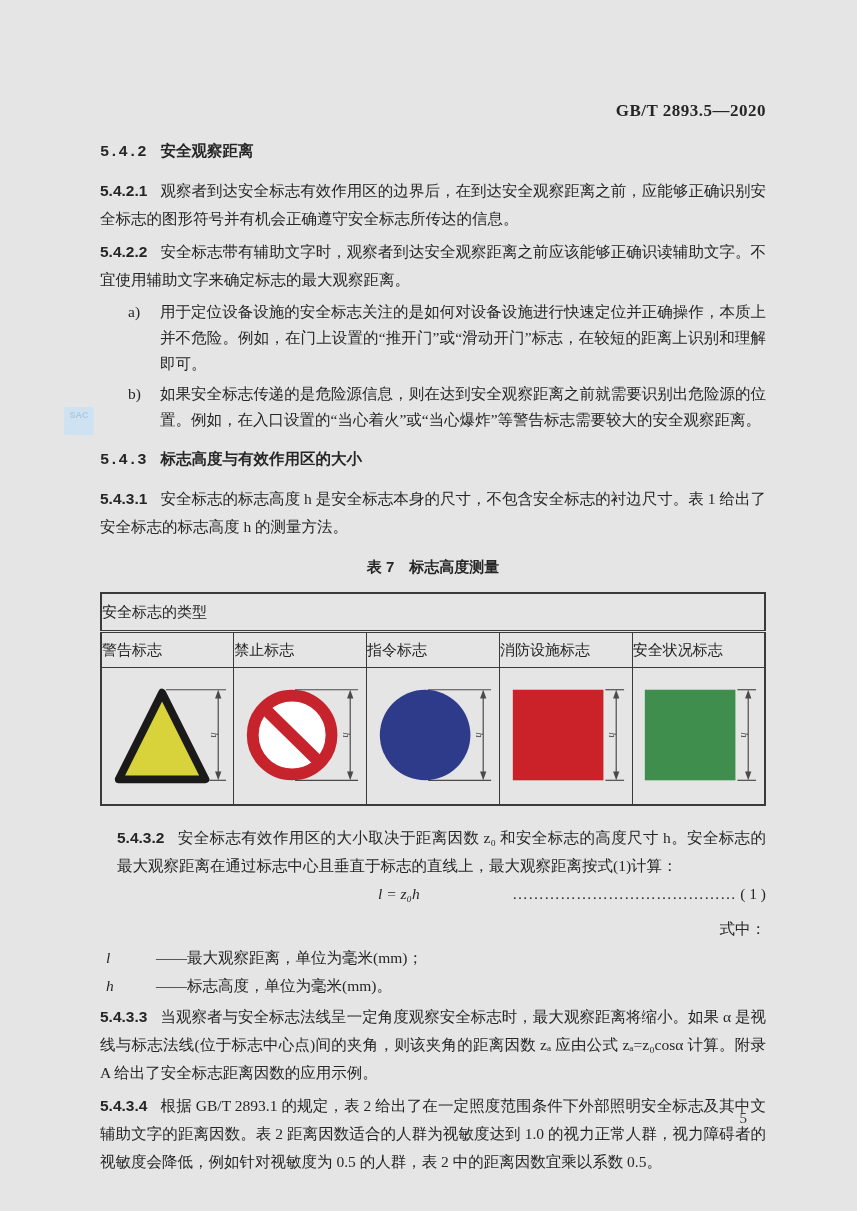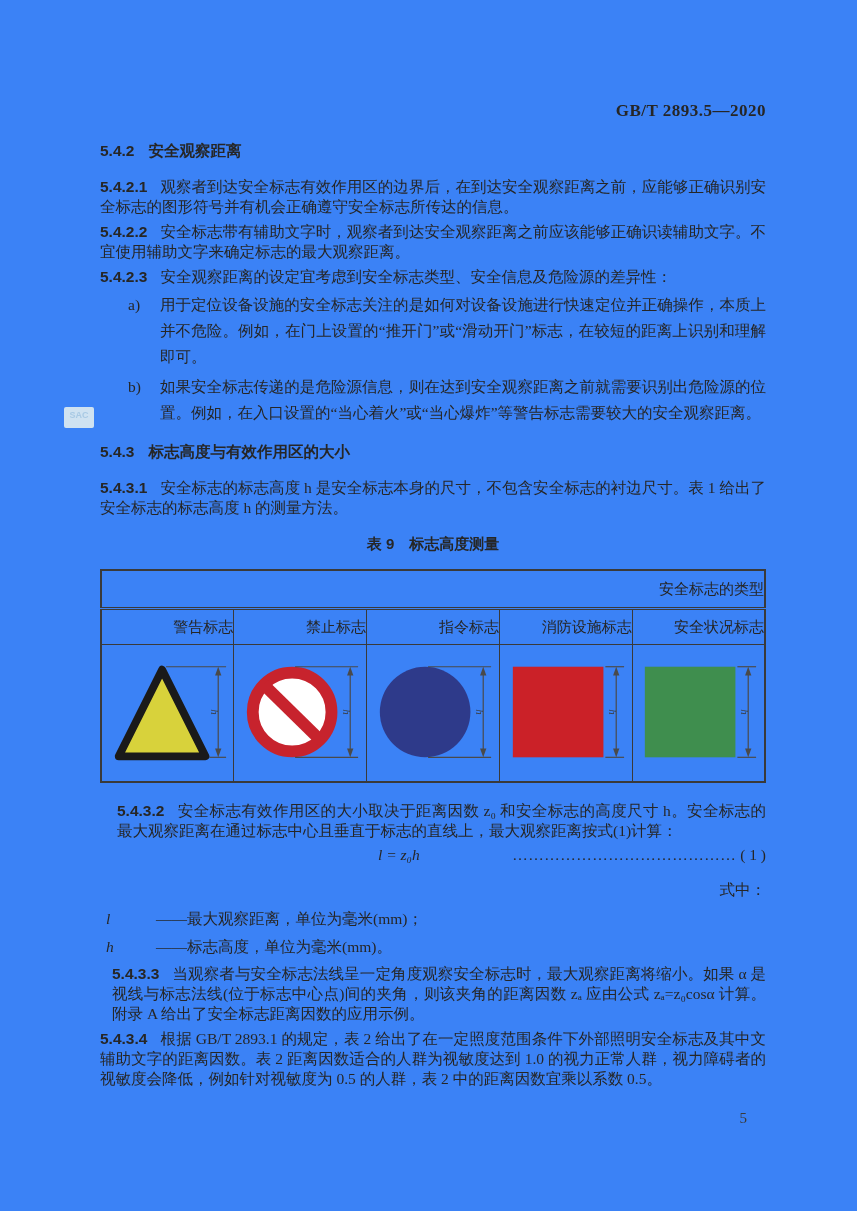--- a/index.html
+++ b/index.html
@@ -1,48 +1,48 @@
 <!DOCTYPE html>
 <html><head>
 <meta charset="utf-8">
 <style>
   html,body{margin:0;padding:0;background:#ffffff;}
-  .page{position:relative;width:857px;height:1211px;background:#3b82f6;
+  .page{position:relative;width:857px;height:1211px;background:#e5e5e5;
         font-family:"Liberation Serif",serif;color:#262626;overflow:hidden;}
   .doc-num{position:absolute;top:101px;right:91px;font-size:17px;font-weight:bold;
            letter-spacing:.5px;font-family:"Liberation Serif",serif;}
   .content{position:absolute;left:100px;top:141px;width:666px;}
-  .h-clause{font-family:Liberation Sans, sans-serif;font-weight:bold;font-size:15.5px;
+  .h-clause{font-family:Liberation Mono, monospace;font-weight:bold;font-size:15.5px;
             margin:0 0 15px 0;}
   .h-clause .num{margin-right:14px;}
   .h2-space{margin-top:16px;}
-  .para{font-size:15.5px;line-height:20px;text-align:justify;margin:0 0 5px 0;}
+  .para{font-size:15.5px;line-height:28px;text-align:justify;margin:0 0 5px 0;}
   .para .num{font-family:"Liberation Sans",sans-serif;font-weight:bold;padding-right:13px;}
   .list-item{position:relative;font-size:15.5px;line-height:26px;text-align:justify;
              padding-left:60px;margin:0 0 4px 0;}
   .list-item .marker{position:absolute;left:28px;top:0;}
   .caption{text-align:center;font-family:"Liberation Sans",sans-serif;font-weight:bold;
            font-size:15px;margin:17px 0 15px 0;}
   table.t1{width:100%;border-collapse:collapse;border:2px solid #3a3a3a;table-layout:fixed;}
-  table.t1 td{border:1px solid #3a3a3a;text-align:right;vertical-align:middle;
+  table.t1 td{border:1px solid #3a3a3a;text-align:left;vertical-align:middle;
               font-size:15px;padding:0;}
   table.t1 .type-row td{height:36px;border-bottom:3px double #3a3a3a;}
   table.t1 .head-row td{height:34px;}
   table.t1 .sign-row td{height:136px;}
   .sign-svg{display:block;margin:0 auto;}
   .formula-line{position:relative;height:28px;font-size:15.5px;margin:3px 0 3px 0;}
   .f-expr{position:absolute;left:258px;top:0;font-style:italic;margin-left:20px;}
   .f-right{position:absolute;right:0;top:0;}
   .f-right .dots{letter-spacing:0.5px;margin-right:4px;}
   .where{font-size:15.5px;line-height:26px;padding-left:18px;margin:0 0 3px 0;text-align:right;}
   .def-row{position:relative;font-size:15.5px;line-height:26px;text-align:justify;
            padding-left:56px;margin:0 0 2px 0;}
   .def-sym{position:absolute;left:6px;top:0;font-style:italic;}
   .pageno{position:absolute;top:1110px;right:110px;font-size:15px;color:#3a3a3a;}
-  .watermark{position:absolute;left:64px;top:407px;width:30px;height:21px;background:#cfe2f1;
+  .watermark{position:absolute;left:64px;top:407px;width:30px;height:28px;background:#cfe2f1;
              color:#a8c9e4;font:bold 9px "Liberation Sans",sans-serif;text-align:center;
              line-height:17px;border-radius:2px;}
   .dim{stroke:#4a4a4a;stroke-width:1.2;}
   .dim-arrow{fill:#4a4a4a;}
   .dim-label{font:italic 11px "Liberation Serif",serif;fill:#3a3a3a;}
 </style>
 </head>
 <body>
 
 <div class="page">
@@ -58,42 +58,39 @@
     </div>
 
     <p class="para">
       <span class="num">5.4.2.1</span><span>观察者到达安全标志有效作用区的边界后，在到达安全观察距离之前，应能够正确识别安全标志的图形符号并有机会正确遵守安全标志所传达的信息。</span>
     </p>
 
     <p class="para">
       <span class="num">5.4.2.2</span><span>安全标志带有辅助文字时，观察者到达安全观察距离之前应该能够正确识读辅助文字。不宜使用辅助文字来确定标志的最大观察距离。</span>
     </p>
 
-    <p class="para">
-      <span class="num">5.4.2.3</span><span>安全观察距离的设定宜考虑到安全标志类型、安全信息及危险源的差异性：</span>
-    </p>
 
     <div class="list-item">
       <span class="marker">a)</span>
       <span>用于定位设备设施的安全标志关注的是如何对设备设施进行快速定位并正确操作，本质上并不危险。例如，在门上设置的“推开门”或“滑动开门”标志，在较短的距离上识别和理解即可。</span>
     </div>
     <div class="list-item">
       <span class="marker">b)</span>
       <span>如果安全标志传递的是危险源信息，则在达到安全观察距离之前就需要识别出危险源的位置。例如，在入口设置的“当心着火”或“当心爆炸”等警告标志需要较大的安全观察距离。</span>
     </div>
 
     <div class="h-clause h2-space">
       <span class="num">5.4.3</span><span>标志高度与有效作用区的大小</span>
     </div>
 
     <p class="para">
       <span class="num">5.4.3.1</span><span>安全标志的标志高度 h 是安全标志本身的尺寸，不包含安全标志的衬边尺寸。表 1 给出了安全标志的标志高度 h 的测量方法。</span>
     </p>
 
-    <div class="caption">表 9　标志高度测量</div>
+    <div class="caption">表 7　标志高度测量</div>
 
     <table class="t1">
       <tbody>
           <tr class="type-row">
         <td colspan="5">安全标志的类型</td>
       </tr>
       <tr class="head-row">
         <td>警告标志</td>
         <td>禁止标志</td>
         <td>指令标志</td>
@@ -176,21 +173,21 @@
 
     <div class="def-row">
       <span class="def-sym">l</span>
       <span>——最大观察距离，单位为毫米(mm)；</span>
     </div>
     <div class="def-row">
       <span class="def-sym">h</span>
       <span>——标志高度，单位为毫米(mm)。</span>
     </div>
 
-    <p class="para" style="margin-top:4px;margin-left:12px;">
+    <p class="para" style="margin-top:4px;">
       <span class="num">5.4.3.3</span><span>当观察者与安全标志法线呈一定角度观察安全标志时，最大观察距离将缩小。如果 α 是视线与标志法线(位于标志中心点)间的夹角，则该夹角的距离因数 zₐ 应由公式 zₐ=z₀cosα 计算。附录 A 给出了安全标志距离因数的应用示例。</span>
     </p>
 
     <p class="para">
       <span class="num">5.4.3.4</span><span>根据 GB/T 2893.1 的规定，表 2 给出了在一定照度范围条件下外部照明安全标志及其中文辅助文字的距离因数。表 2 距离因数适合的人群为视敏度达到 1.0 的视力正常人群，视力障碍者的视敏度会降低，例如针对视敏度为 0.5 的人群，表 2 中的距离因数宜乘以系数 0.5。</span>
     </p>
 
   </div>
 
   <div class="pageno">5</div>

